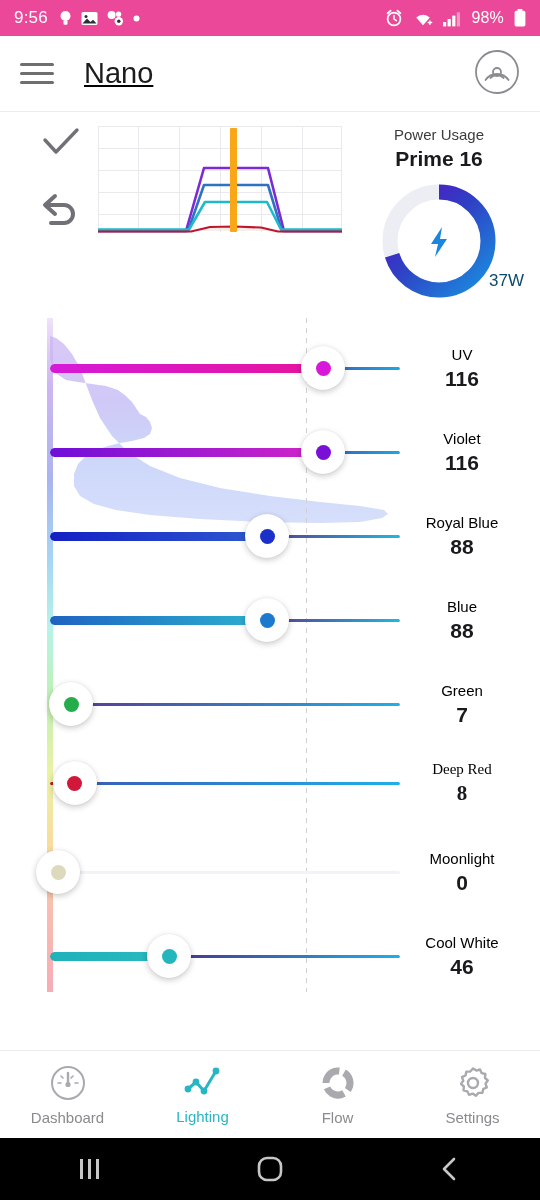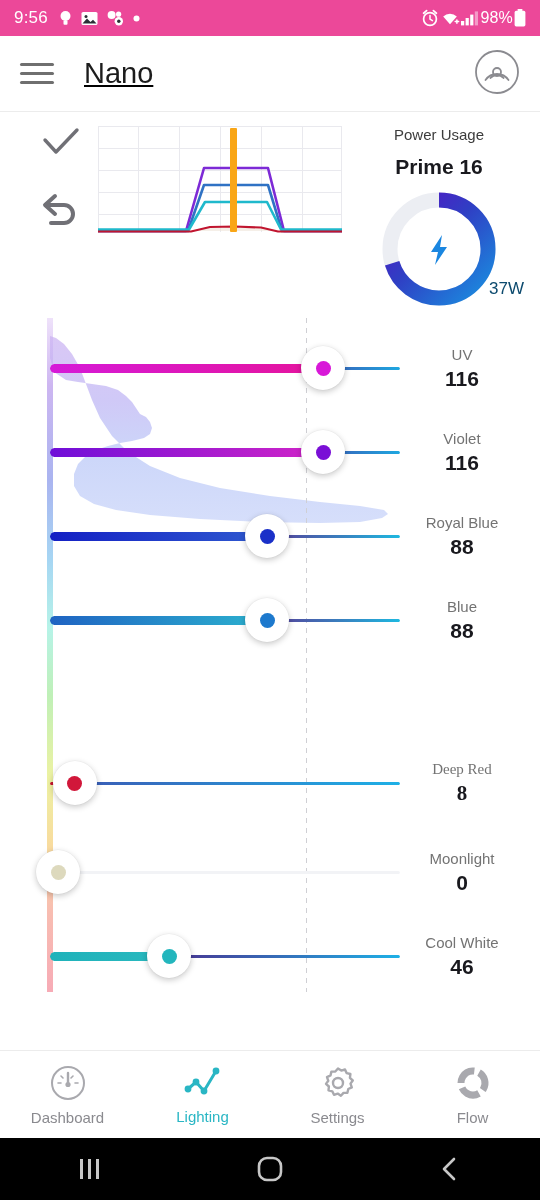--- a/index.html
+++ b/index.html
@@ -12,21 +12,21 @@
   }
 
   
   .statusbar {
     height:36px; background:#ec4899; color:#ffffff;
     display:flex; align-items:center; padding:0 14px;
     font-size:16px; position:relative;
   }
   .sb-time { font-size:17px; letter-spacing:.2px; }
   .sb-left-icons { display:flex; align-items:center; gap:9px; margin-left:11px; }
-  .sb-right { margin-left:auto; display:flex; align-items:center; gap:1px; }
+  .sb-right { margin-left:auto; display:flex; align-items:flex-end; gap:10px; }
   .sb-batt-text { font-size:16px; letter-spacing:.2px; }
 
   
   .appbar {
     height:76px; background:#ffffff; display:flex; align-items:center;
     padding:0 20px; border-bottom:1px solid #ececec;text-decoration:underline;
   }
   .hamburger { width:34px; display:flex; flex-direction:column; gap:6px; cursor:pointer; }
   .hamburger span { display:block; height:3px; background:#6f6f6f; border-radius:2px; }
   .apptitle { font-size:29px; color:#1c1c1c; margin-left:30px; font-weight:400; }
@@ -37,21 +37,21 @@
     display:flex; align-items:flex-start;
     padding:14px 18px 10px 30px; height:198px;
   }
   .edit-actions {
     width:62px; display:flex; flex-direction:column;
     align-items:center; justify-content:center; gap:34px;
   }
   .mini-chart { width:244px; height:112px; margin-left:6px; }
   .power { margin-left:auto; width:166px; text-align:center; position:relative; }
   .power-label { font-size:15px; color:#3c3c3c; }
-  .power-value { font-size:21px; font-weight:bold; color:#19191e; margin-top:12px; }
+  .power-value { font-size:21px; font-weight:bold; color:#19191e; margin-top:4px; }
   .gauge-wrap { position:relative; width:166px; height:128px; margin-top:8px; }
   .gauge-watt {
     position:absolute; right:-2px; bottom:16px;
     font-size:17px; color:#0c4a6e;
   }
 
   
   .sliders { position:relative; height:690px; }
   .spectrum-layer { position:absolute; inset:0; }
   .rows { position:absolute; inset:0; }
@@ -68,21 +68,21 @@
     position:absolute; top:0; width:44px; height:44px; margin-top:-22px;
     margin-left:-22px; border-radius:50%; background:#ffffff;
     box-shadow:0 2px 6px rgba(0,0,0,.22), 0 0 0 .5px rgba(0,0,0,.04);
     display:flex; align-items:center; justify-content:center;
   }
   .thumb i { display:block; width:15px; height:15px; border-radius:50%; }
   .labels {
     position:absolute; right:16px; top:50%; transform:translateY(-50%);
     width:124px; text-align:center;
   }
-  .lbl-name { font-size:15px; color:#737373; line-height:1.25; }
+  .lbl-name { font-size:15px; color:#000000; line-height:1.25; }
   .lbl-val { font-size:21px; font-weight:bold; color:#19191e; margin-top:2px; }
   .dashline {
     position:absolute; top:8px; bottom:8px; width:1px; left:306px;
     background:repeating-linear-gradient(to bottom,#cfcfd4 0 5px,transparent 5px 10px);
   }
 
   
   .bottomnav {
     position:absolute; left:0; right:0; bottom:62px; height:88px;
     background:#ffffff; border-top:1px solid #ececec;
@@ -318,20 +318,35 @@
           </div>
           <div class="thumb" style="left: 62%;">
             <i style="background: rgb(29, 121, 205);"></i>
           </div>
         </div>
         <div class="labels">
           <div class="lbl-name">Blue</div>
           <div class="lbl-val">88</div>
         </div>
       </div>
+      <div class="row" style="top: 352px;">
+        <div class="track-area">
+          <div class="track">
+            <div class="fill" style="width: 6%; background: linear-gradient(90deg, rgb(43, 177, 82), rgb(46, 180, 90)); height: 44%; align-self: center;"></div>
+            <div class="rest" style="background: linear-gradient(90deg, rgb(90, 58, 150), rgb(30, 176, 230)); height: 44%; align-self: center;"></div>
+          </div>
+          <div class="thumb" style="left: 6%;">
+            <i style="background: rgb(37, 173, 77);"></i>
+          </div>
+        </div>
+        <div class="labels">
+          <div class="lbl-name">Green</div>
+          <div class="lbl-val">7</div>
+        </div>
+      </div>
       <div class="row" style="top: 431px; font-family: Liberation Serif, serif;">
         <div class="track-area">
           <div class="track">
             <div class="fill" style="width: 7%; background: linear-gradient(90deg, rgb(200, 21, 47), rgb(200, 21, 47)); height: 44%; align-self: center;"></div>
             <div class="rest" style="background: linear-gradient(90deg, rgb(59, 91, 181), rgb(30, 176, 230)); height: 44%; align-self: center;"></div>
           </div>
           <div class="thumb" style="left: 7%;">
             <i style="background: rgb(209, 23, 58);"></i>
           </div>
         </div>
@@ -391,33 +406,33 @@
       <circle cx="6" cy="24" r="3.4" fill="#29b6c4"></circle>
       <circle cx="14" cy="17" r="3.4" fill="#29b6c4"></circle>
       <circle cx="22" cy="26" r="3.4" fill="#29b6c4"></circle>
       <circle cx="34" cy="6" r="3.4" fill="#29b6c4"></circle>
     </svg>
     <span class="navlabel">Lighting</span>
   </div>
 
   <div class="navitem">
     <svg width="38" height="38" viewBox="0 0 38 38">
+      <circle cx="19" cy="19" r="12" fill="none" stroke="#a9a9ae" stroke-width="7" stroke-dasharray="20 5" transform="rotate(-60 19 19)"></circle>
+    </svg>
+    <span class="navlabel">Flow</span>
+  </div>
+
+  <div class="navitem">
+    <svg width="38" height="38" viewBox="0 0 38 38">
       <g fill="none" stroke="#a9a9ae" stroke-width="2.4" stroke-linejoin="round">
         <path d="M19 4.5 l3.3 2.1 3.7 -1.1 1.6 3.6 3.8 0.9 -0.5 3.9 2.9 2.6 -2.3 3.1 1.3 3.7 -3.5 1.7 -0.9 3.8 -3.9 0.1 -2.6 2.9 -3.2 -2.2 -3.7 1.2 -1.7 -3.5 -3.8 -0.9 0.4 -3.9 -2.9 -2.6 2.3 -3.1 -1.3 -3.7 3.5 -1.7 0.9 -3.8 3.9 -0.1z"></path>
         <circle cx="19" cy="19" r="5"></circle>
       </g>
     </svg>
     <span class="navlabel">Settings</span>
-  </div>
-
-  <div class="navitem">
-    <svg width="38" height="38" viewBox="0 0 38 38">
-      <circle cx="19" cy="19" r="12" fill="none" stroke="#a9a9ae" stroke-width="7" stroke-dasharray="20 5" transform="rotate(-60 19 19)"></circle>
-    </svg>
-    <span class="navlabel">Flow</span>
   </div>
 </div>
 
 <div class="androidbar">
   <div>
     <svg width="28" height="26" viewBox="0 0 28 26">
       <rect x="4" y="3" width="3" height="20" fill="#c7c7c7"></rect>
       <rect x="12" y="3" width="3" height="20" fill="#c7c7c7"></rect>
       <rect x="20" y="3" width="3" height="20" fill="#c7c7c7"></rect>
     </svg>

